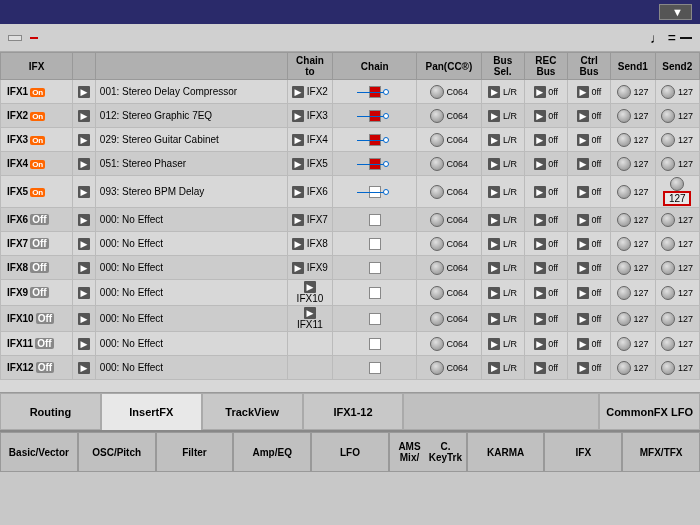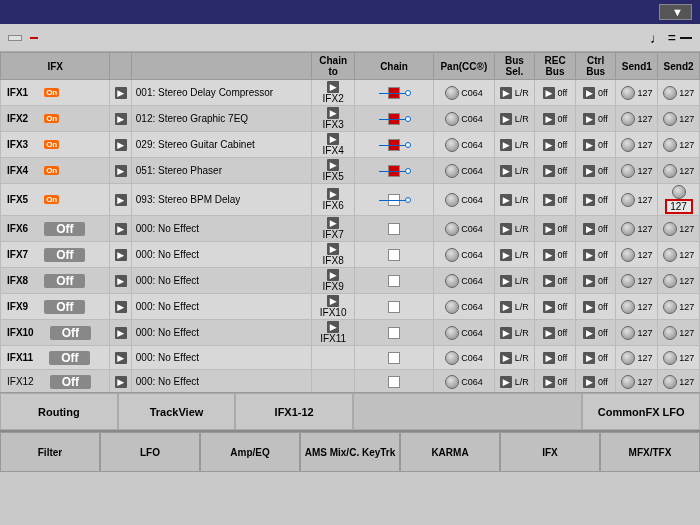--- a/index.html
+++ b/index.html
@@ -117,22 +117,22 @@
       background: #ff6600;
       color: white;
       font-size: 8px;
       padding: 0px 2px;
       font-weight: bold;
       border-radius: 2px;
     }
     .off-badge {
       background: #888;
       color: white;
-      font-size: 12px;
-      padding: 0px 12px;
+      font-size: 10px;
+      padding: 0px 2px;
       font-weight: bold;
       border-radius: 2px;
     }
 
     .arrow-btn {
       display: inline-block;
       width: 12px;
       height: 12px;
       background: #555;
       color: white;
@@ -228,22 +228,22 @@
       font-weight: bold;
       background: #c0c0c0;
       border: 1px solid #999;
       cursor: pointer;
       padding: 2px;
     }
 
     
     .ifx-label-cell {
       display: flex;
-      align-items: center;
-      gap: 16px;
+      align-items: flex-end;
+      gap: 2px;
       padding: 1px 3px;
     }
 
     td.ifx-label {
       white-space: nowrap;
     }
 
     
     td.effect-name {
       font-size: 10px;
@@ -541,21 +541,21 @@
           <td class="cell"><span class="knob-small"></span><span style="font-size:9px"> C064</span></td>
           <td class="cell"><span class="arrow-btn">▶</span><span style="font-size:9px"> L/R</span></td>
           <td class="cell"><span class="arrow-btn">▶</span><span style="font-size:9px"> 0ff</span></td>
           <td class="cell"><span class="arrow-btn">▶</span><span style="font-size:9px"> 0ff</span></td>
           <td class="cell"><span class="knob-small"></span><span style="font-size:9px"> 127</span></td>
           <td class="cell"><span class="knob-small"></span><span style="font-size:9px"> 127</span></td>
         </tr>
         <tr class="ifx-row" style="background: rgb(204, 204, 204);">
           <td class="cell ifx-label">
             <div class="ifx-label-cell">
-    <span style="font-weight:normal;font-size:10px">IFX12</span>
+    <span style="font-weight:bold;font-size:10px">IFX12</span>
     <span class="off-badge">Off</span>
   </div>
           </td>
           <td class="cell"><span class="arrow-btn">▶</span></td>
           <td class="cell effect-name" style="text-align: left;">000: No Effect</td>
           <td class="cell"></td>
           <td class="cell" style="position: relative; padding: 0px;">
             <div style="position: relative; width: 100%; height: 22px; display: flex; align-items: center; justify-content: center;">
               <div class="chain-box"></div>
             </div>
@@ -570,20 +570,25 @@
       </tbody>
   </table>
 </div>
 
 <div id="bottom-tabs">
   <div id="tab-row1">
 
   <div class="tab1">
         <span>Routing</span>
       </div>
+      <div class="tab1 active">
+        <span>Insert</span>
+        <br>
+        <span>FX</span>
+      </div>
       <div class="tab1">
         <span>Track</span>
         <br>
         <span>View</span>
       </div>
       <div class="tab1">
         <span>IFX</span>
         <br>
         <span>1-12</span>
       </div>
@@ -592,29 +597,39 @@
       </div>
       <div class="tab1">
         <span>Common</span>
         <br>
         <span>FX LFO</span>
       </div>
     </div>
   <div id="tab-row2">
 
       <div class="tab2">
+        <span>Basic/</span>
+        <br>
+        <span>Vector</span>
+      </div>
+      <div class="tab2">
+        <span>OSC/</span>
+        <br>
+        <span>Pitch</span>
+      </div>
+      <div class="tab2">
         <span>Filter</span>
       </div>
       <div class="tab2">
+        <span>Amp/</span>
+        <br>
+        <span>EQ</span>
+      </div>
+      <div class="tab2">
         <span>LFO</span>
-      </div>
-      <div class="tab2">
-        <span>Amp/</span>
-        <br>
-        <span>EQ</span>
       </div>
       <div class="tab2">
         <span>AMS Mix/</span>
         <br>
         <span>C. KeyTrk</span>
       </div>
       <div class="tab2">
         <span>KARMA</span>
       </div>
       <div class="tab2">

